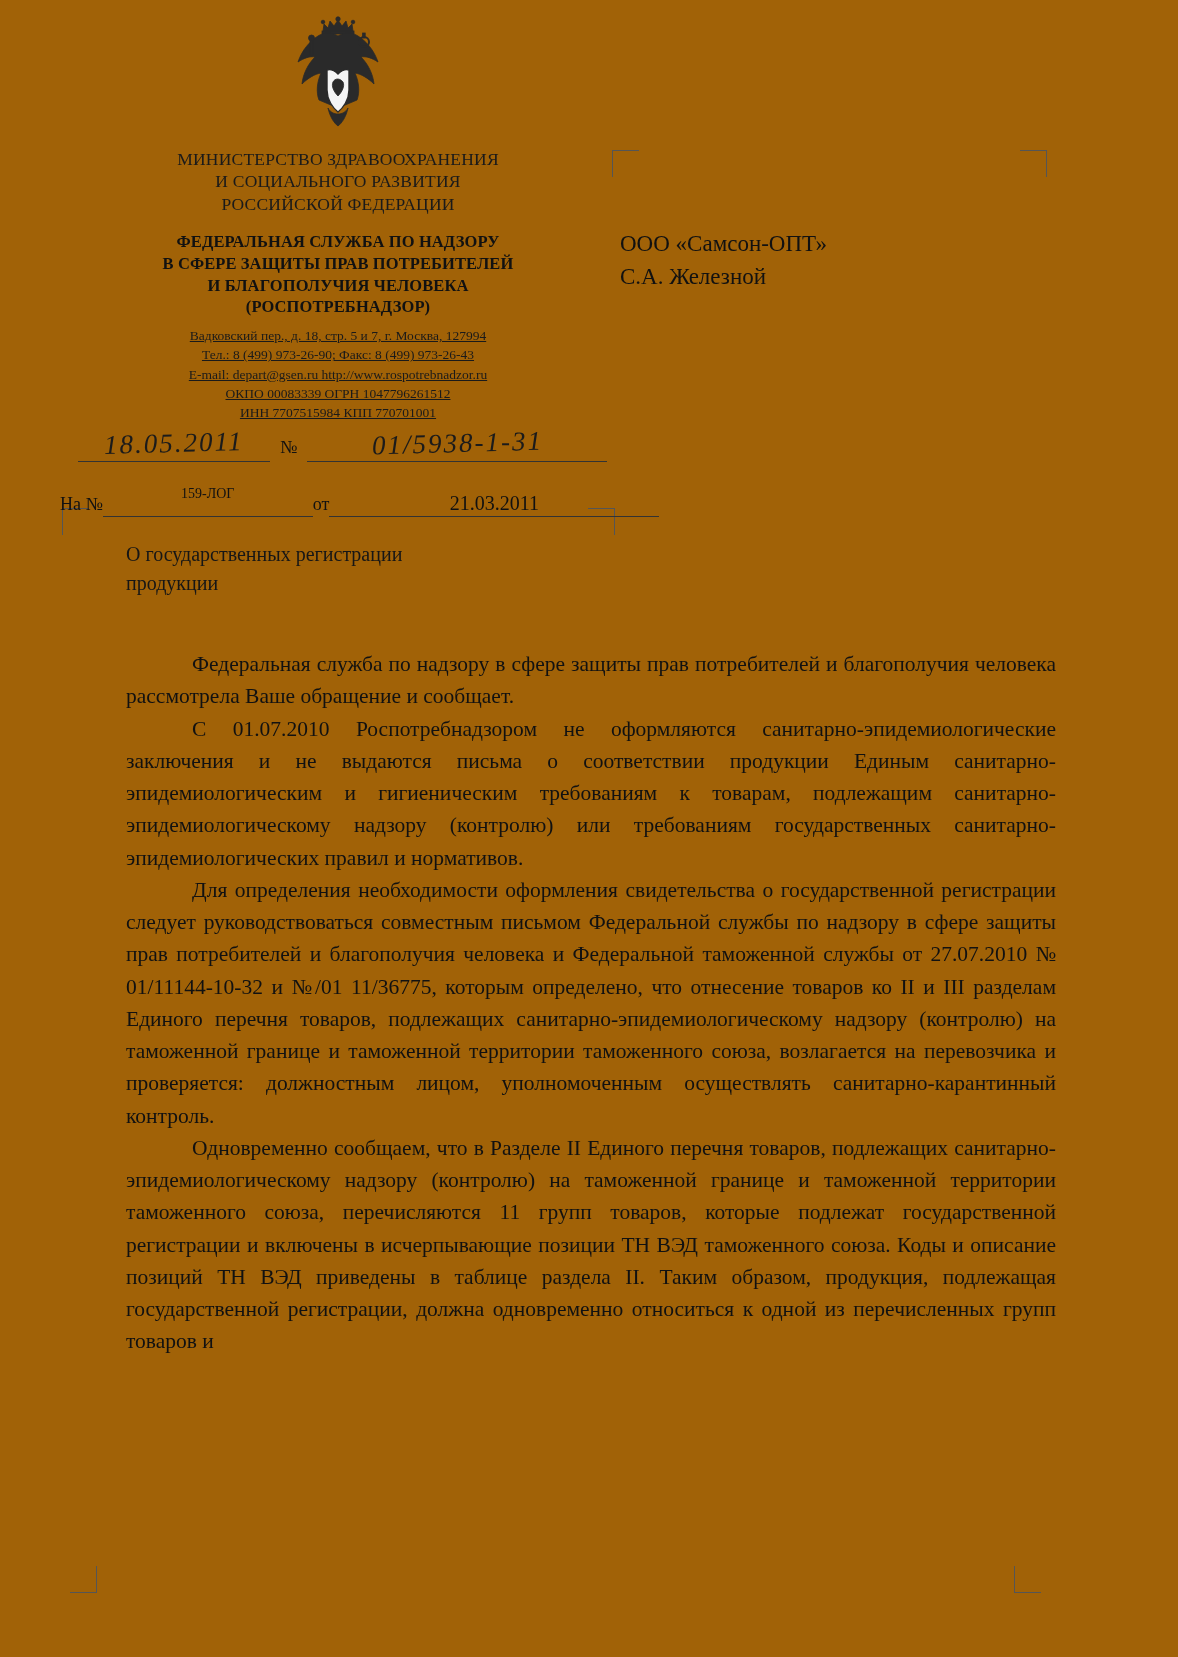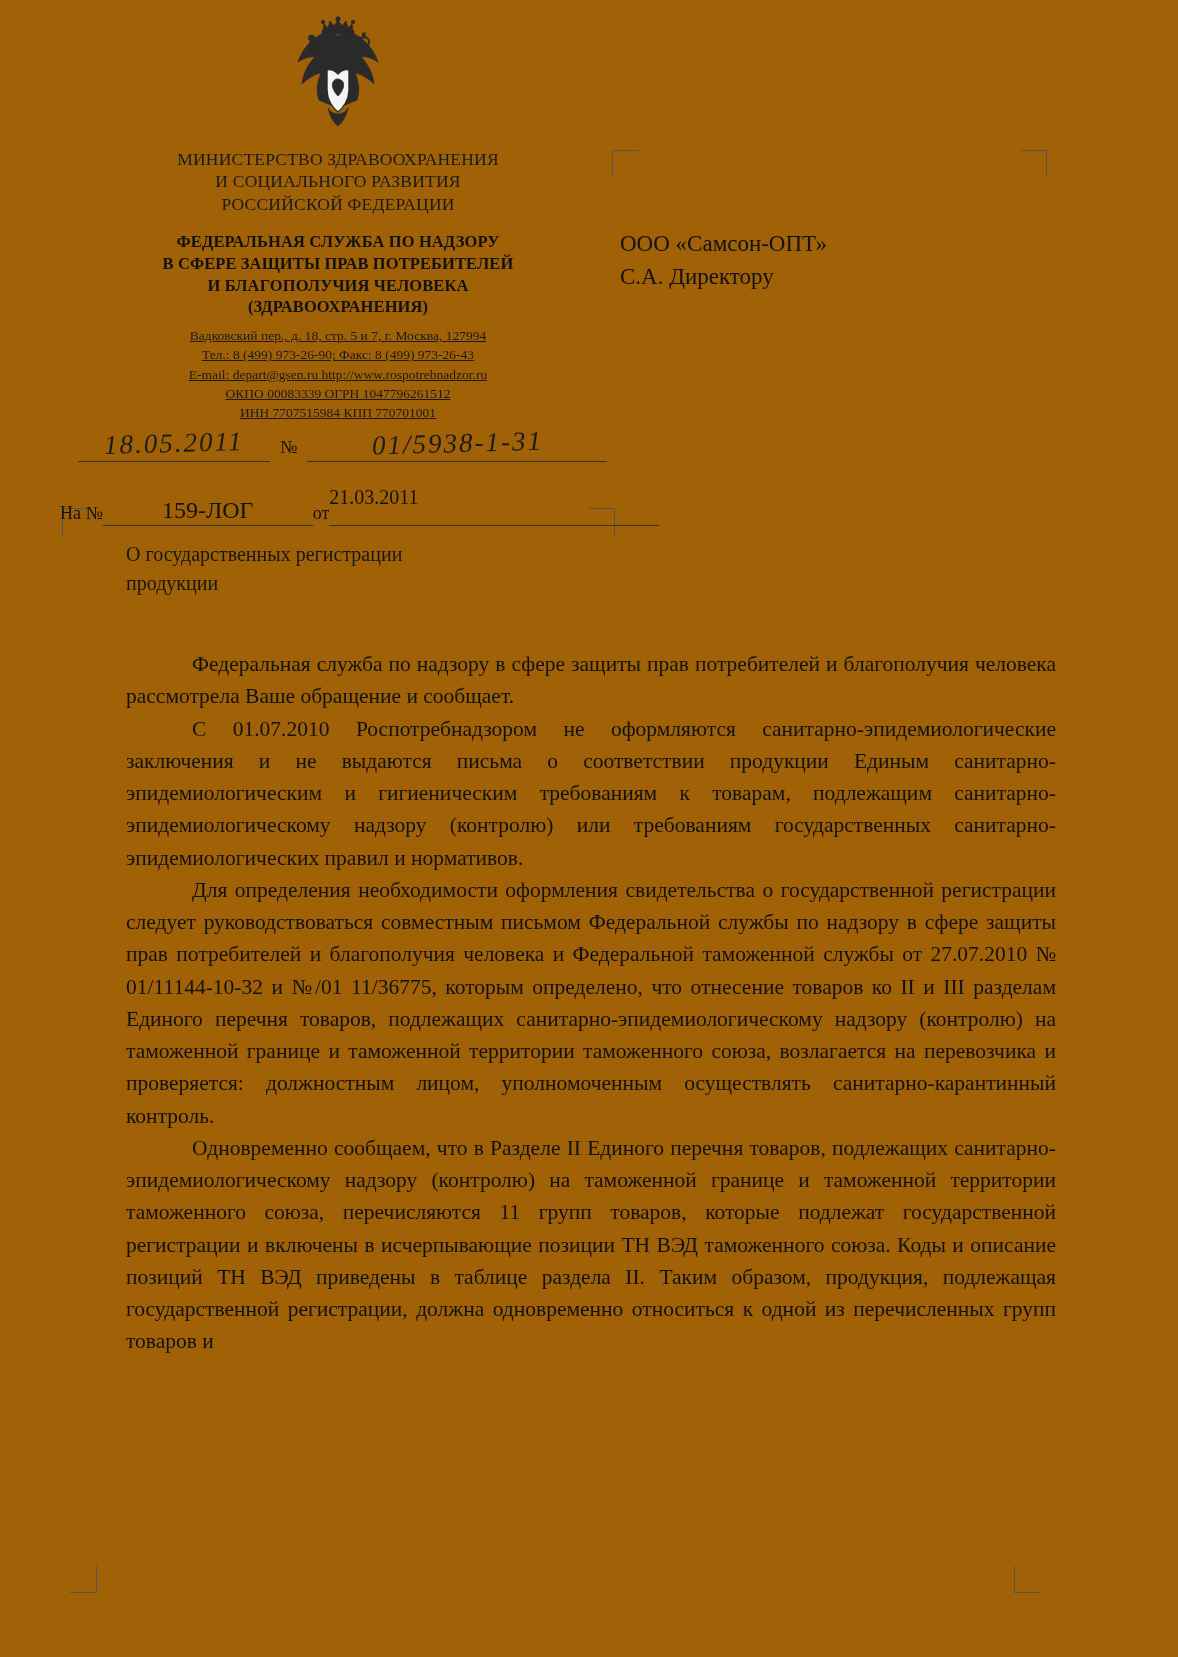--- a/index.html
+++ b/index.html
@@ -138,29 +138,29 @@
   }
   .ref-lbl {
     font-size: 18px;
     padding-bottom: 2px;
     white-space: nowrap;
   }
   .ref-in-line {
     width: 210px;
     border-bottom: 1.3px solid #333;
     text-align: center;
-    font-size: 24px;
-    padding-bottom: 1px;
+    font-size: 14px;
+    padding-bottom: 14px;
   }
   .ref-from-line {
     width: 330px;
     border-bottom: 1.3px solid #333;
-    text-align: left;
+    text-align: center;
     font-size: 20px;
-    padding-bottom: 16px;
+    padding-bottom: 1px;
   }
 
   
   .subject {
     position: absolute;
     left: 126px;
     top: 540px;
     width: 430px;
     font-size: 20px;
     line-height: 1.45;
@@ -223,34 +223,34 @@
   <div class="letterhead">
     <div class="lh-ministry">
       <div>МИНИСТЕРСТВО ЗДРАВООХРАНЕНИЯ</div>
       <div>И СОЦИАЛЬНОГО РАЗВИТИЯ</div>
       <div>РОССИЙСКОЙ ФЕДЕРАЦИИ</div>
     </div>
     <div class="lh-service">
       <div>ФЕДЕРАЛЬНАЯ СЛУЖБА ПО НАДЗОРУ</div>
       <div>В СФЕРЕ ЗАЩИТЫ ПРАВ ПОТРЕБИТЕЛЕЙ</div>
       <div>И БЛАГОПОЛУЧИЯ ЧЕЛОВЕКА</div>
-      <div>(ЗДРАВООХРАНЕНИЯ)</div>
+      <div>(РОСПОТРЕБНАДЗОР)</div>
     </div>
     <div class="lh-address">
       <div class="row">Вадковский пер., д. 18, стр. 5 и 7,  г. Москва, 127994</div>
       <div class="row">Тел.: 8 (499) 973-26-90; Факс: 8 (499) 973-26-43</div>
       <div class="row">E-mail: depart@gsen.ru  http://www.rospotrebnadzor.ru</div>
       <div class="row">ОКПО 00083339  ОГРН 1047796261512</div>
       <div class="row">ИНН 7707515984   КПП 770701001</div>
     </div>
   </div>
 
   <div class="addressee">
     <div>ООО «Самсон-ОПТ»</div>
-    <div>С.А. Директору</div>
+    <div>С.А. Железной</div>
   </div>
 
   <div class="refblock">
     <div class="ref-row1">
       <div class="ref-date-line">
         <span class="hand">18.05.2011</span>
       </div>
       <div class="ref-no-label">№</div>
       <div class="ref-no-line">
         <span class="hand">01/5938-1-31</span>

